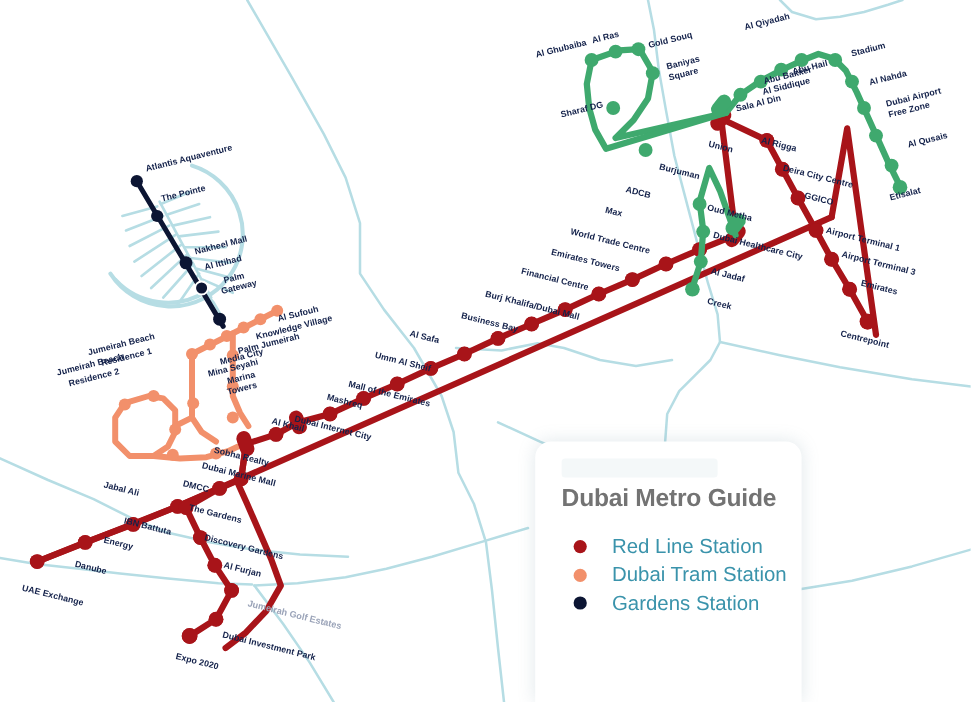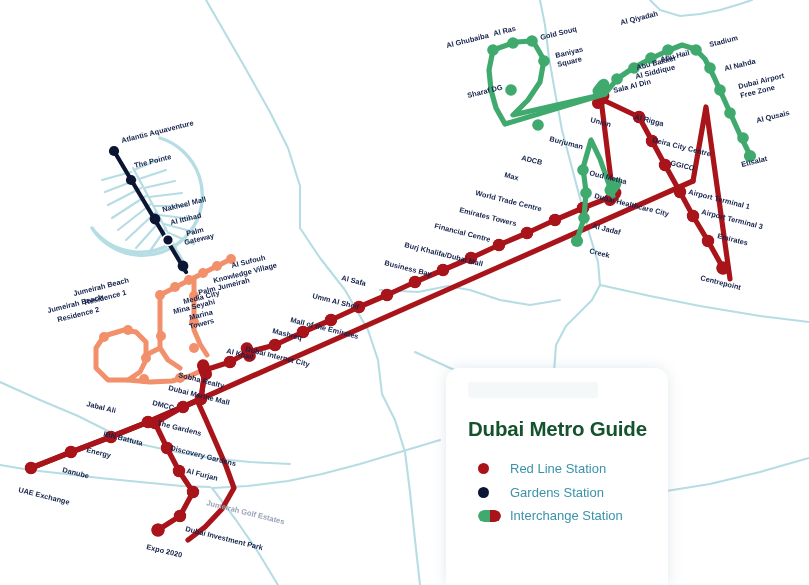--- a/index.html
+++ b/index.html
@@ -73,24 +73,24 @@
     height: 217px;
     background: #ffffff;
     border-radius: 13px 13px 0 0;
     box-shadow: 0 0 14px rgba(120,150,165,0.22);
     box-sizing: border-box;
     padding: 36px 0 0 22px;
   }
   #legend-title {
     font-family: "Liberation Sans", sans-serif;
     font-size: 20.5px;
-    color: #14532d;
+    color: #737373;
     font-weight: 700;
     letter-spacing: -0.2px;
-    margin: 13px 0 16px 0;
+    margin: 0 0 16px 0;
     white-space: nowrap;
   }
   .legend-row {
     display: flex;
     align-items: center;
     height: 23.5px;
     margin-bottom: 0px;
   }
   .legend-swatch-wrap {
     width: 42px;
@@ -117,21 +117,21 @@
   .legend-interchange i {
     position: absolute;
     top: 0; bottom: 0;
     width: 50%;
     display: block;
   }
   .legend-interchange i.l { left: 0; border-radius: 6px 0 0 6px; }
   .legend-interchange i.r { right: 0; border-radius: 0 6px 6px 0; }
   .legend-label {
     font-family: "Liberation Sans", sans-serif;
-    font-size: 13px;
+    font-size: 17px;
     color: #3a93ab;
     white-space: nowrap;
   }
   #legend-ghost {
     position: absolute;
     left: 22px;
     top: 14px;
     width: 130px;
     height: 16px;
     background: #f4f8f9;
@@ -444,29 +444,26 @@
     <h1 id="legend-title">Dubai Metro Guide</h1>
     <div id="legend-rows">
         <div class="legend-row">
           <div class="legend-swatch-wrap">
             <span class="legend-dot" style="background: rgb(168, 20, 25);"></span>
           </div>
           <span class="legend-label">Red Line Station</span>
         </div>
         <div class="legend-row">
           <div class="legend-swatch-wrap">
+            <span class="legend-dot" style="background: rgb(242, 144, 107);"></span>
+          </div>
+          <span class="legend-label">Dubai Tram Station</span>
+        </div>
+        <div class="legend-row">
+          <div class="legend-swatch-wrap">
             <span class="legend-dot" style="background: rgb(12, 21, 51);"></span>
           </div>
           <span class="legend-label">Gardens Station</span>
         </div>
-        <div class="legend-row">
-          <div class="legend-swatch-wrap">
-            <span class="legend-interchange">
-              <i class="l" style="background: rgb(63, 169, 110);"></i>
-              <i class="r" style="background: rgb(168, 20, 25);"></i>
-            </span>
-          </div>
-          <span class="legend-label">Interchange Station</span>
-        </div>
       </div>
   </div>
 
 </div>
 
 </body></html>

